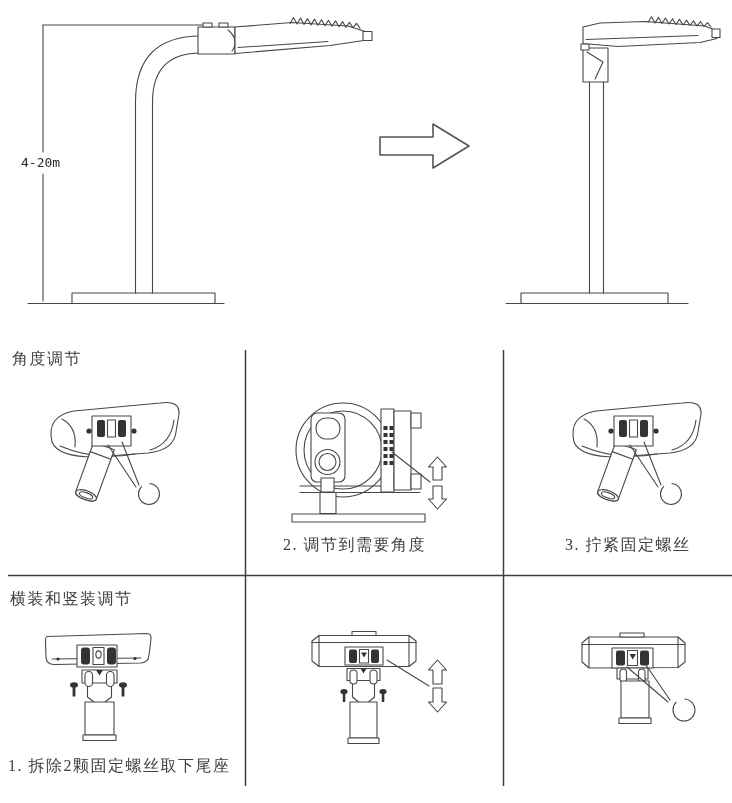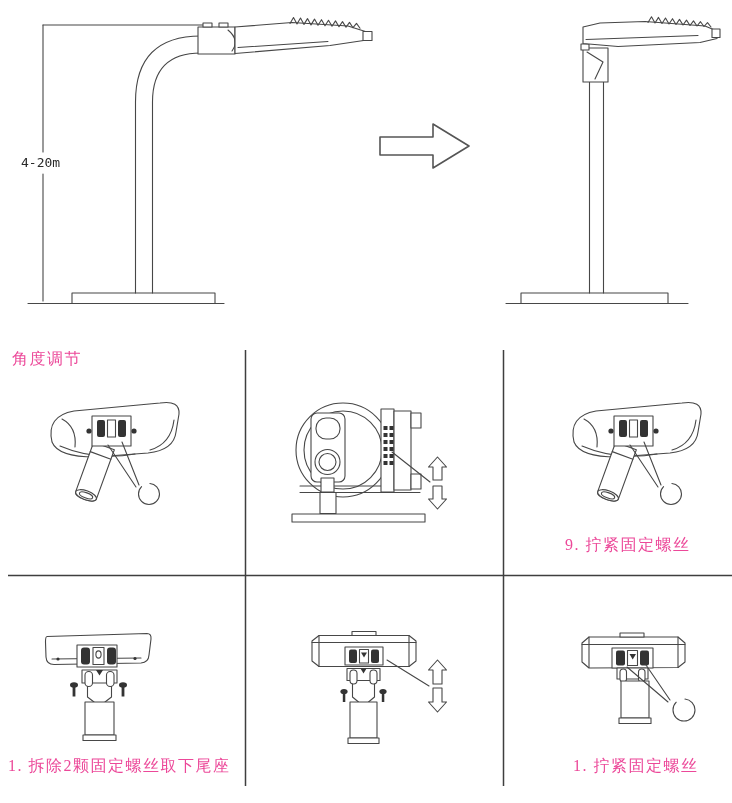--- a/index.html
+++ b/index.html
@@ -5,21 +5,21 @@
   *{margin:0;padding:0;box-sizing:border-box}
   html,body{background:#ffffff}
   .page{position:relative;width:732px;height:803px;background:#ffffff;overflow:hidden;
         font-family:"Liberation Serif","DejaVu Serif",serif;color:#2e2e2e}
   svg.art{position:absolute;left:0;top:0}
   .ln{stroke:#474747;stroke-width:1.1;fill:none;stroke-linecap:round;stroke-linejoin:round}
   .wh{stroke:#474747;stroke-width:1.1;fill:#ffffff;stroke-linejoin:round}
   .dk{fill:#333333;stroke:none}
   .grid{stroke:#3e3e3e;stroke-width:1.5;fill:none}
   .arrow{fill:#ffffff;stroke:#555555;stroke-width:1.6;stroke-linejoin:round}
-  .txt{position:absolute;white-space:nowrap;font-size:16px;letter-spacing:1.5px;color:#ec4899}
+  .txt{position:absolute;white-space:nowrap;font-size:16px;letter-spacing:1.5px;color:#404040}
   .dim{font-family:"DejaVu Sans Mono",monospace;font-size:13px;fill:#2a2a2a}
 </style>
 </head>
 <body>
 
 <div class="page">
 
   <svg class="art" width="732" height="803" viewBox="0 0 732 803" xmlns="http://www.w3.org/2000/svg" xmlns:xlink="http://www.w3.org/1999/xlink">
 
     <g>
@@ -189,18 +189,19 @@
       <rect class="wh" x="620" y="669" width="6.5" height="13" rx="3.2"></rect>
       <rect class="wh" x="638.5" y="669" width="6.5" height="13" rx="3.2"></rect>
       <rect class="wh" x="621" y="681" width="28" height="37"></rect>
       <rect class="wh" x="619" y="718" width="32" height="5.5"></rect>
       <path class="ln" d="M627,667 L668,702 M646,665 L670,700"></path>
       <circle class="ln" cx="684" cy="710" r="11" pathLength="100" stroke-dasharray="62.5 14 23.5"></circle>
     </g>
   </svg>
 
   <div class="txt" style="left:12px;top:349px">角度调节</div>
-
-  <div class="txt" style="left:565px;top:535px">9. 拧紧固定螺丝</div>
+  <div class="txt" style="left:10px;top:589px">横装和竖装调节</div>
+
+  <div class="txt" style="left:283px;top:535px">2. 调节到需要角度</div>
+  <div class="txt" style="left:565px;top:535px">3. 拧紧固定螺丝</div>
 
   <div class="txt" style="left:8px;top:756px">1. 拆除2颗固定螺丝取下尾座</div>
-  <div class="txt" style="left:573px;top:756px">1. 拧紧固定螺丝</div>
 </div>
 
 </body></html>

